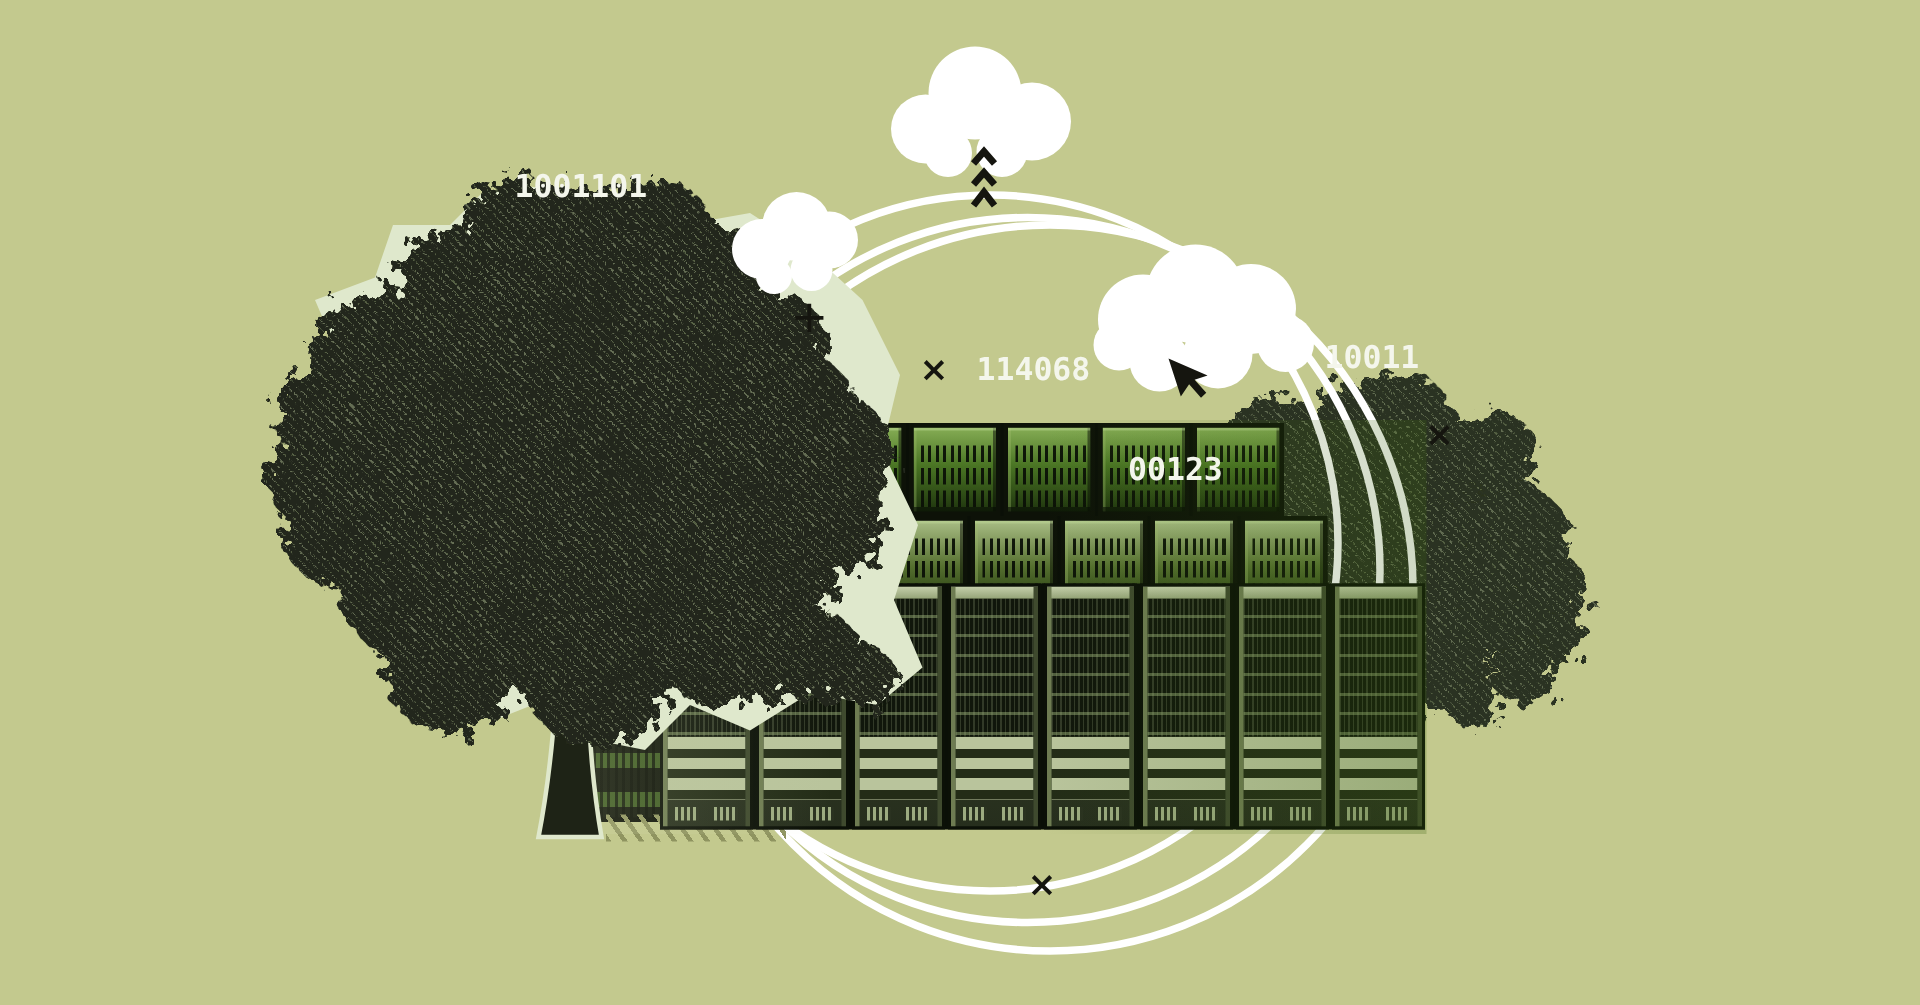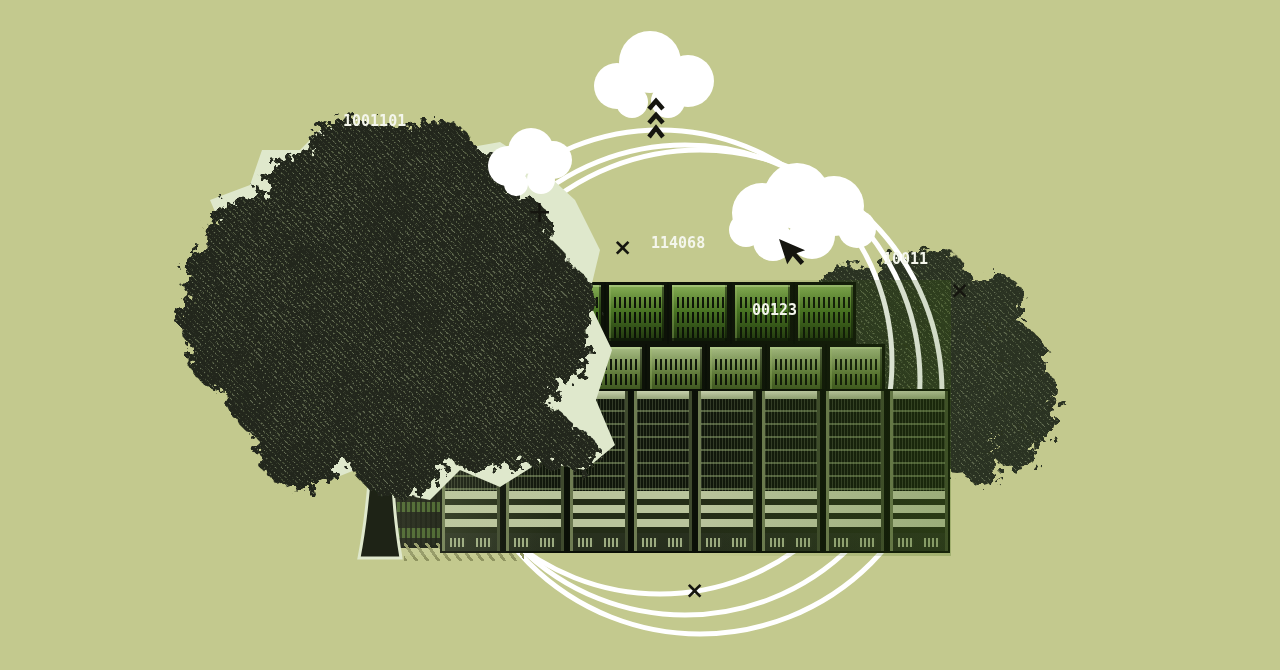--- a/index.html
+++ b/index.html
@@ -67,21 +67,21 @@
   }
   .ground-hatch{
     position:absolute;left:404px;top:543px;width:120px;height:18px;
     background:repeating-linear-gradient(55deg,#8f9460 0 3px, rgba(0,0,0,0) 3px 9px);
   }
 
   
   #labels{z-index:4;}
   .bin{
     position:absolute;font-family:"DejaVu Sans Mono","Liberation Mono",monospace;
-    font-weight:700;font-size:15px;line-height:1;color:var(--bin-text,#f4f6ec);
+    font-weight:700;font-size:21px;line-height:1;color:var(--bin-text,#f4f6ec);
     letter-spacing:0;white-space:pre;
   }
   .sym{
     position:absolute;font-family:"DejaVu Sans","Liberation Sans",sans-serif;
     color:var(--ink,#15150f);line-height:1;
   }
   .sym.plus{font-size:30px;font-weight:500;}
   .sym.cross{font-size:23px;font-weight:800;}
 
   svg#svg-low{z-index:1;} svg#svg-high{z-index:3;}
@@ -242,21 +242,21 @@
       <path class="chev" d="M649,123 L656,115 L663,123"></path>
       <path class="chev" d="M649,137 L656,128 L663,137"></path>
     </g>
 
     <path class="cursor" transform="translate(779,239) rotate(-18) scale(1.9)" d="M0,0 L0,14 L4.1,10.8 L6.6,16.6 L8.9,15.5 L6.4,9.9 L11.2,9.9 Z"></path>
   </svg>
 
   <div id="labels" class="layer">
     <span class="bin" style="left:343px;top:114px">1001101</span>
     <span class="bin" style="left:651px;top:236px">114068</span>
-    <span class="bin" style="left:883px;top:252px">10011</span>
+    <span class="bin" style="left:883px;top:228px">10011</span>
     <span class="bin" style="left:752px;top:303px">00123</span>
 
     <span class="sym plus" style="left:527px;top:197px">+</span>
     <span class="sym cross" style="left:613px;top:236px">×</span>
     <span class="sym cross" style="left:950px;top:279px">×</span>
     <span class="sym cross" style="left:685px;top:579px">×</span>
   </div>
 
 </div>
 

